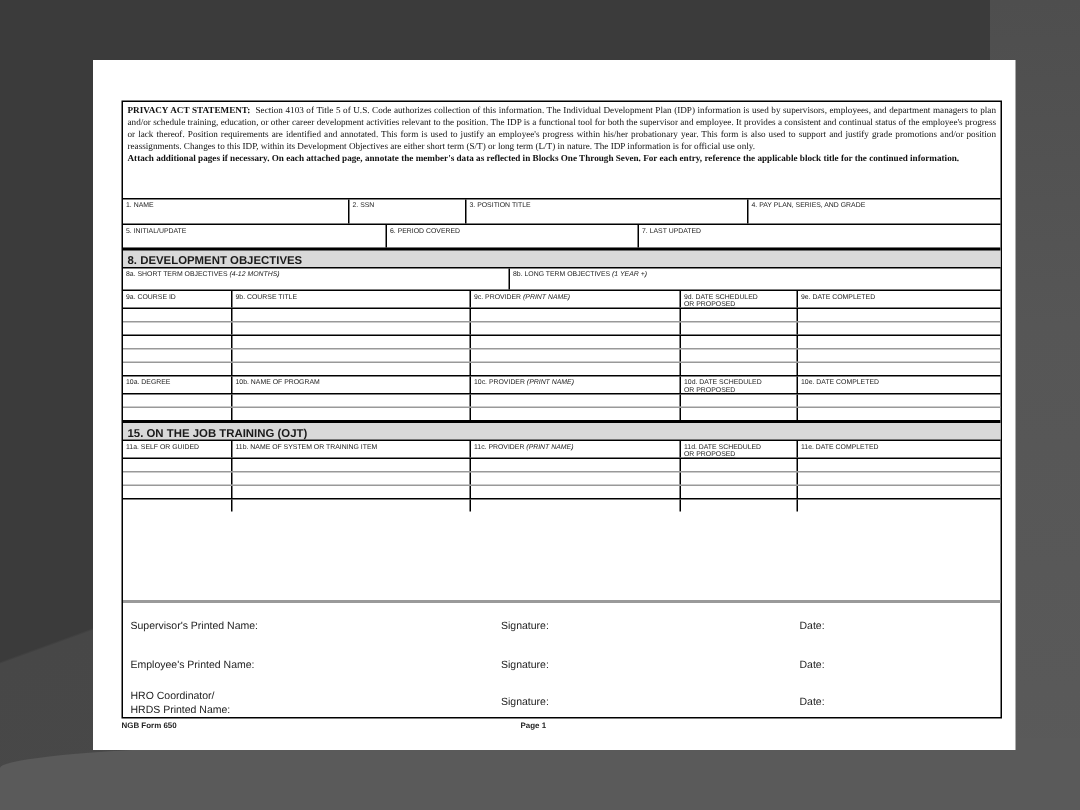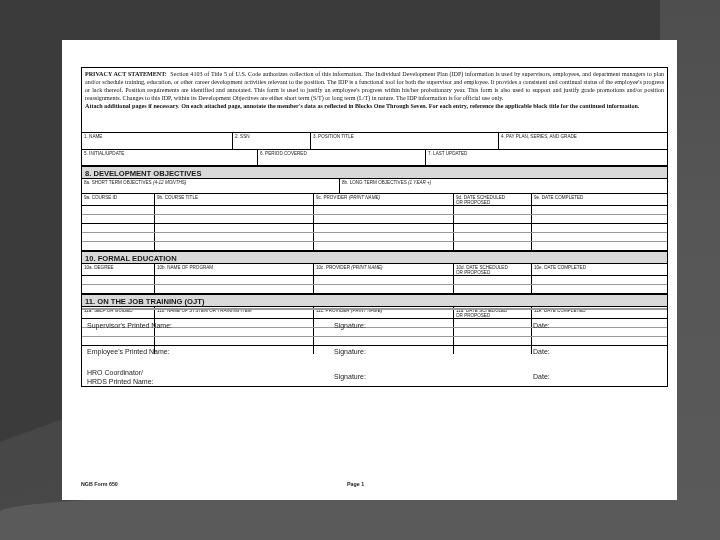--- a/index.html
+++ b/index.html
@@ -20,21 +20,21 @@
     }
     .bg-shape-3 {
       position: absolute; left: 660px; top: 0; width: 60px; height: 540px;
       background: linear-gradient(180deg, #4e4e4e 0%, #565656 40%, #5a5a5a 100%);
     }
     .page {
       position: absolute; left: 62px; top: 40px; width: 615px; height: 460px;
       background: #ffffff;
     }
     .form {
-      position: absolute; left: 19px; top: 27px; width: 587px; height: 320px;
+      position: absolute; left: 19px; top: 27px; width: 587px; height: 412px;
       border: 1px solid #000;
       background: #fff;
     }
     .privacy {
       font-family: "Liberation Serif", serif;
       font-size: 6.1px;
       line-height: 8.1px;
       color: #111;
       padding: 2px 3px 1px 3px;
       height: 64px;
@@ -162,21 +162,20 @@
         <div class="cell col-e"></div>
       </div>
     <div class="data-row gray">
         <div class="cell col-a"></div>
         <div class="cell col-b"></div>
         <div class="cell col-c"></div>
         <div class="cell col-d"></div>
         <div class="cell col-e"></div>
       </div>
 
-    <div class="section-hdr">10. FORMAL EDUCATION</div>
     <div class="row" style="height:12px;">
       <div class="cell col-a">10a. DEGREE</div>
       <div class="cell col-b">10b. NAME OF PROGRAM</div>
       <div class="cell col-c"><span>10c. PROVIDER </span><i>(PRINT NAME)</i></div>
       <div class="cell col-d two-line"><span>10d. DATE SCHEDULED</span><br><u>OR PROPOSED</u></div>
       <div class="cell col-e">10e. DATE COMPLETED</div>
     </div>
     <div class="data-row">
         <div class="cell col-a"></div>
         <div class="cell col-b"></div>
@@ -185,21 +184,21 @@
         <div class="cell col-e"></div>
       </div>
     <div class="data-row gray">
         <div class="cell col-a"></div>
         <div class="cell col-b"></div>
         <div class="cell col-c"></div>
         <div class="cell col-d"></div>
         <div class="cell col-e"></div>
       </div>
 
-    <div class="section-hdr">11. ON THE JOB TRAINING  (OJT)</div>
+    <div class="section-hdr">15. ON THE JOB TRAINING  (OJT)</div>
     <div class="row" style="height:12px;">
       <div class="cell col-a">11a. SELF OR GUIDED</div>
       <div class="cell col-b">11b. NAME OF SYSTEM OR TRAINING ITEM</div>
       <div class="cell col-c"><span>11c. PROVIDER </span><i>(PRINT NAME)</i></div>
       <div class="cell col-d two-line"><span>11d. DATE SCHEDULED</span><br><u>OR PROPOSED</u></div>
       <div class="cell col-e">11e. DATE COMPLETED</div>
     </div>
     <div class="data-row">
         <div class="cell col-a"></div>
         <div class="cell col-b"></div>

